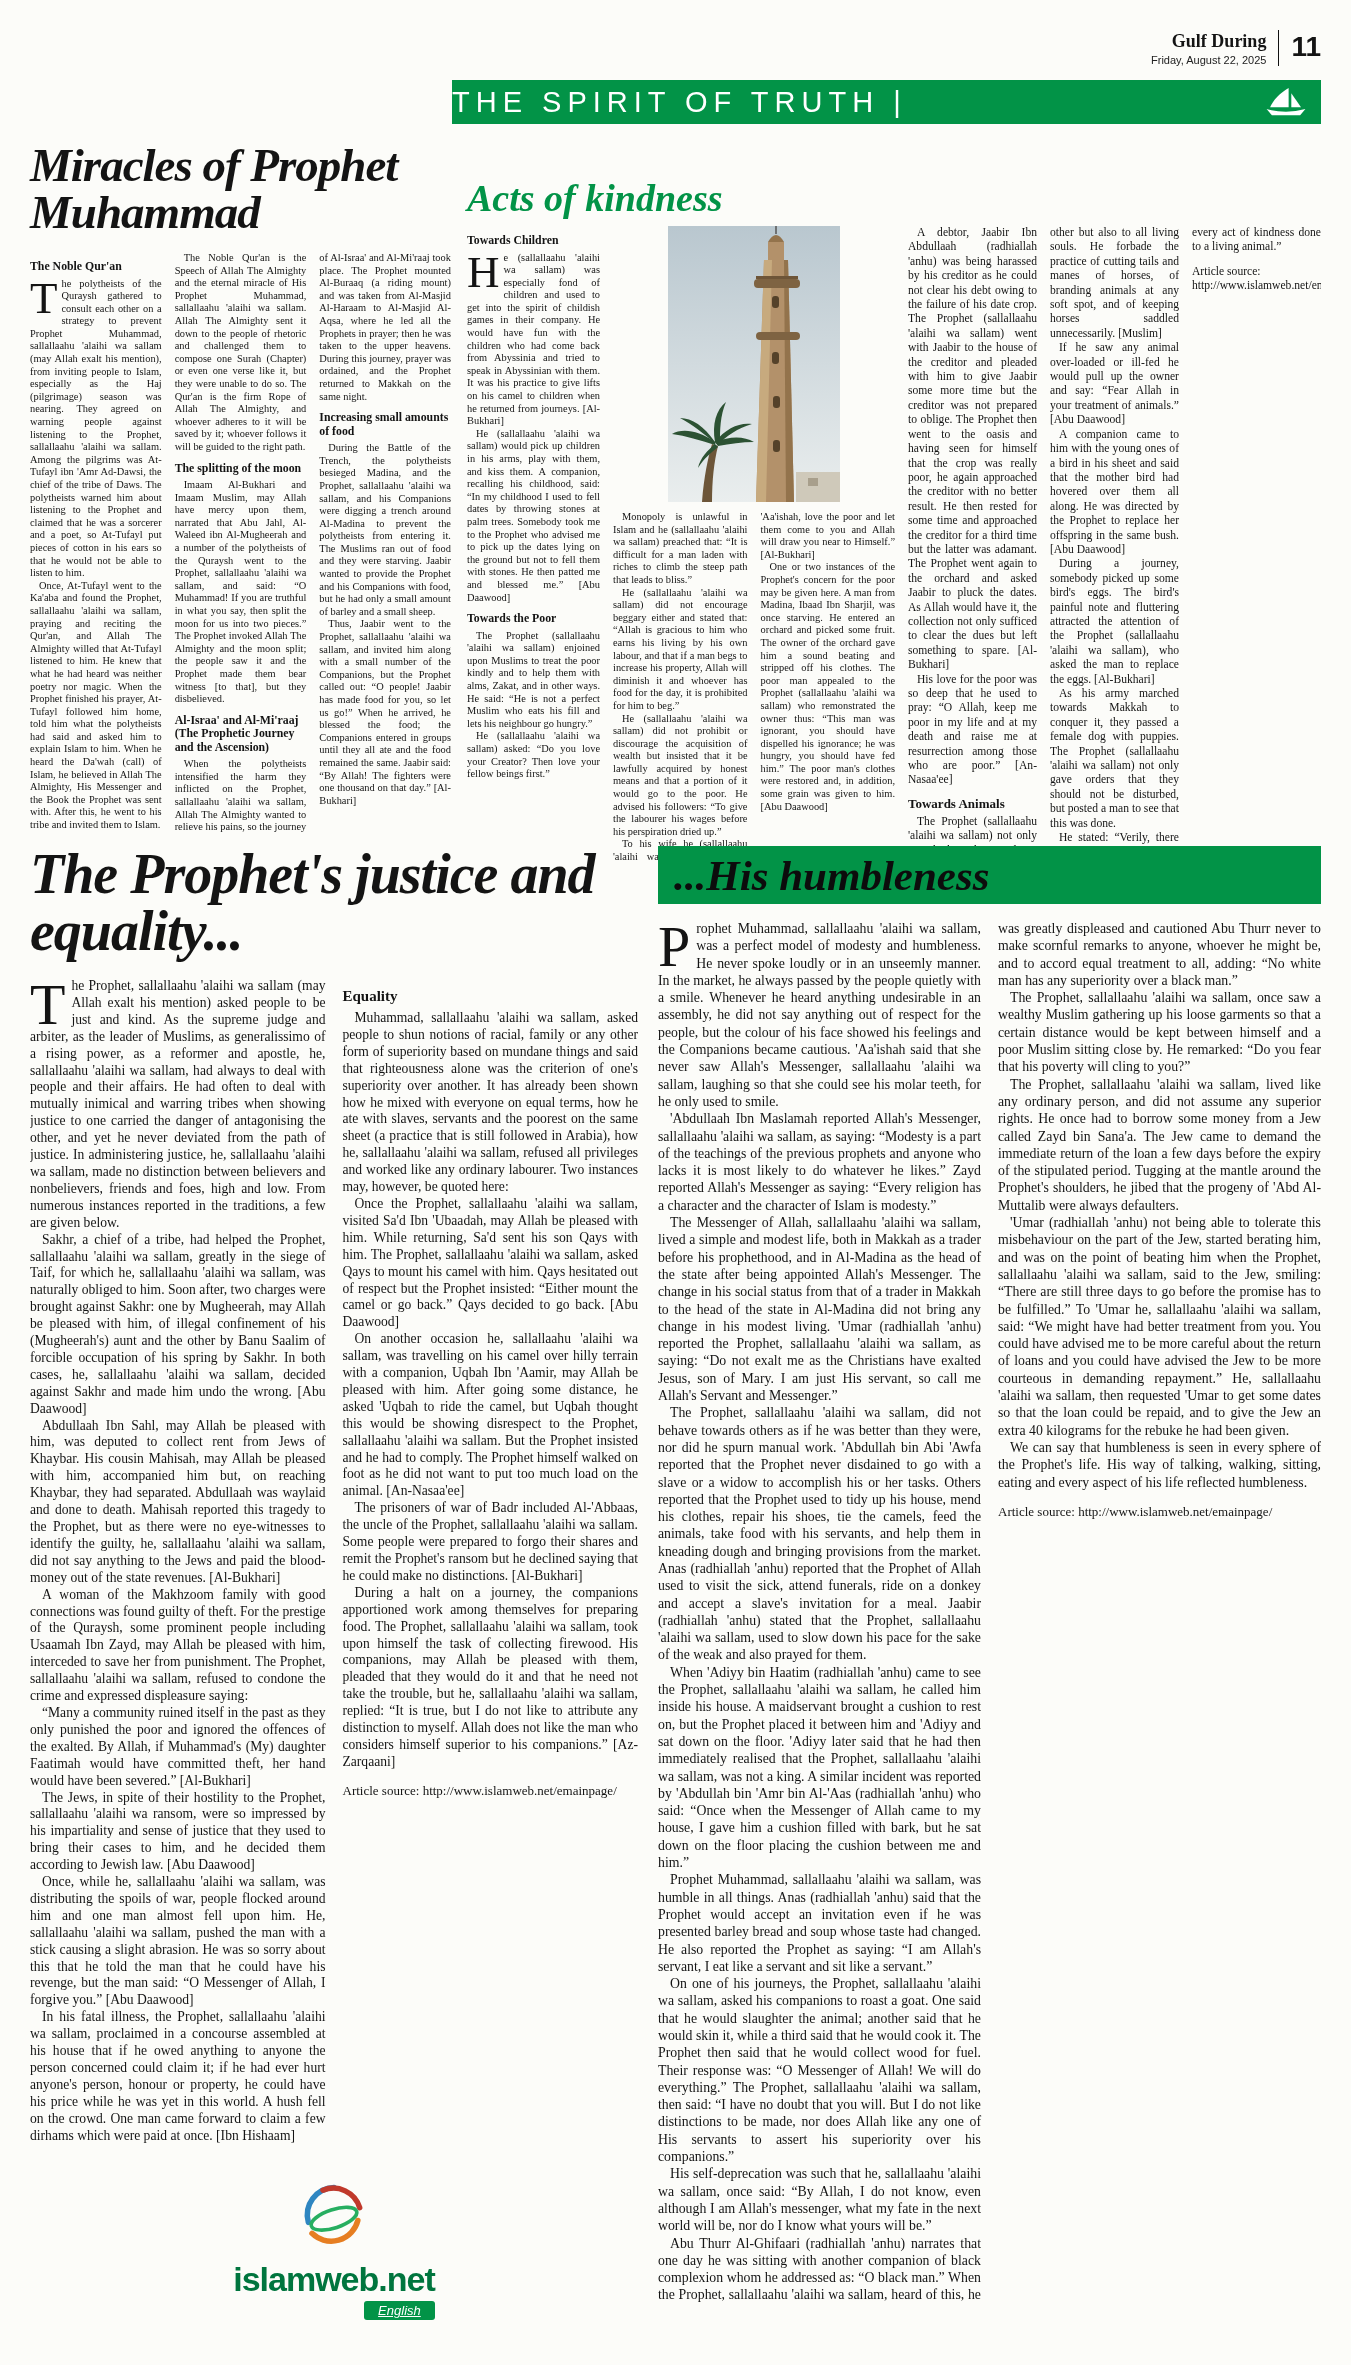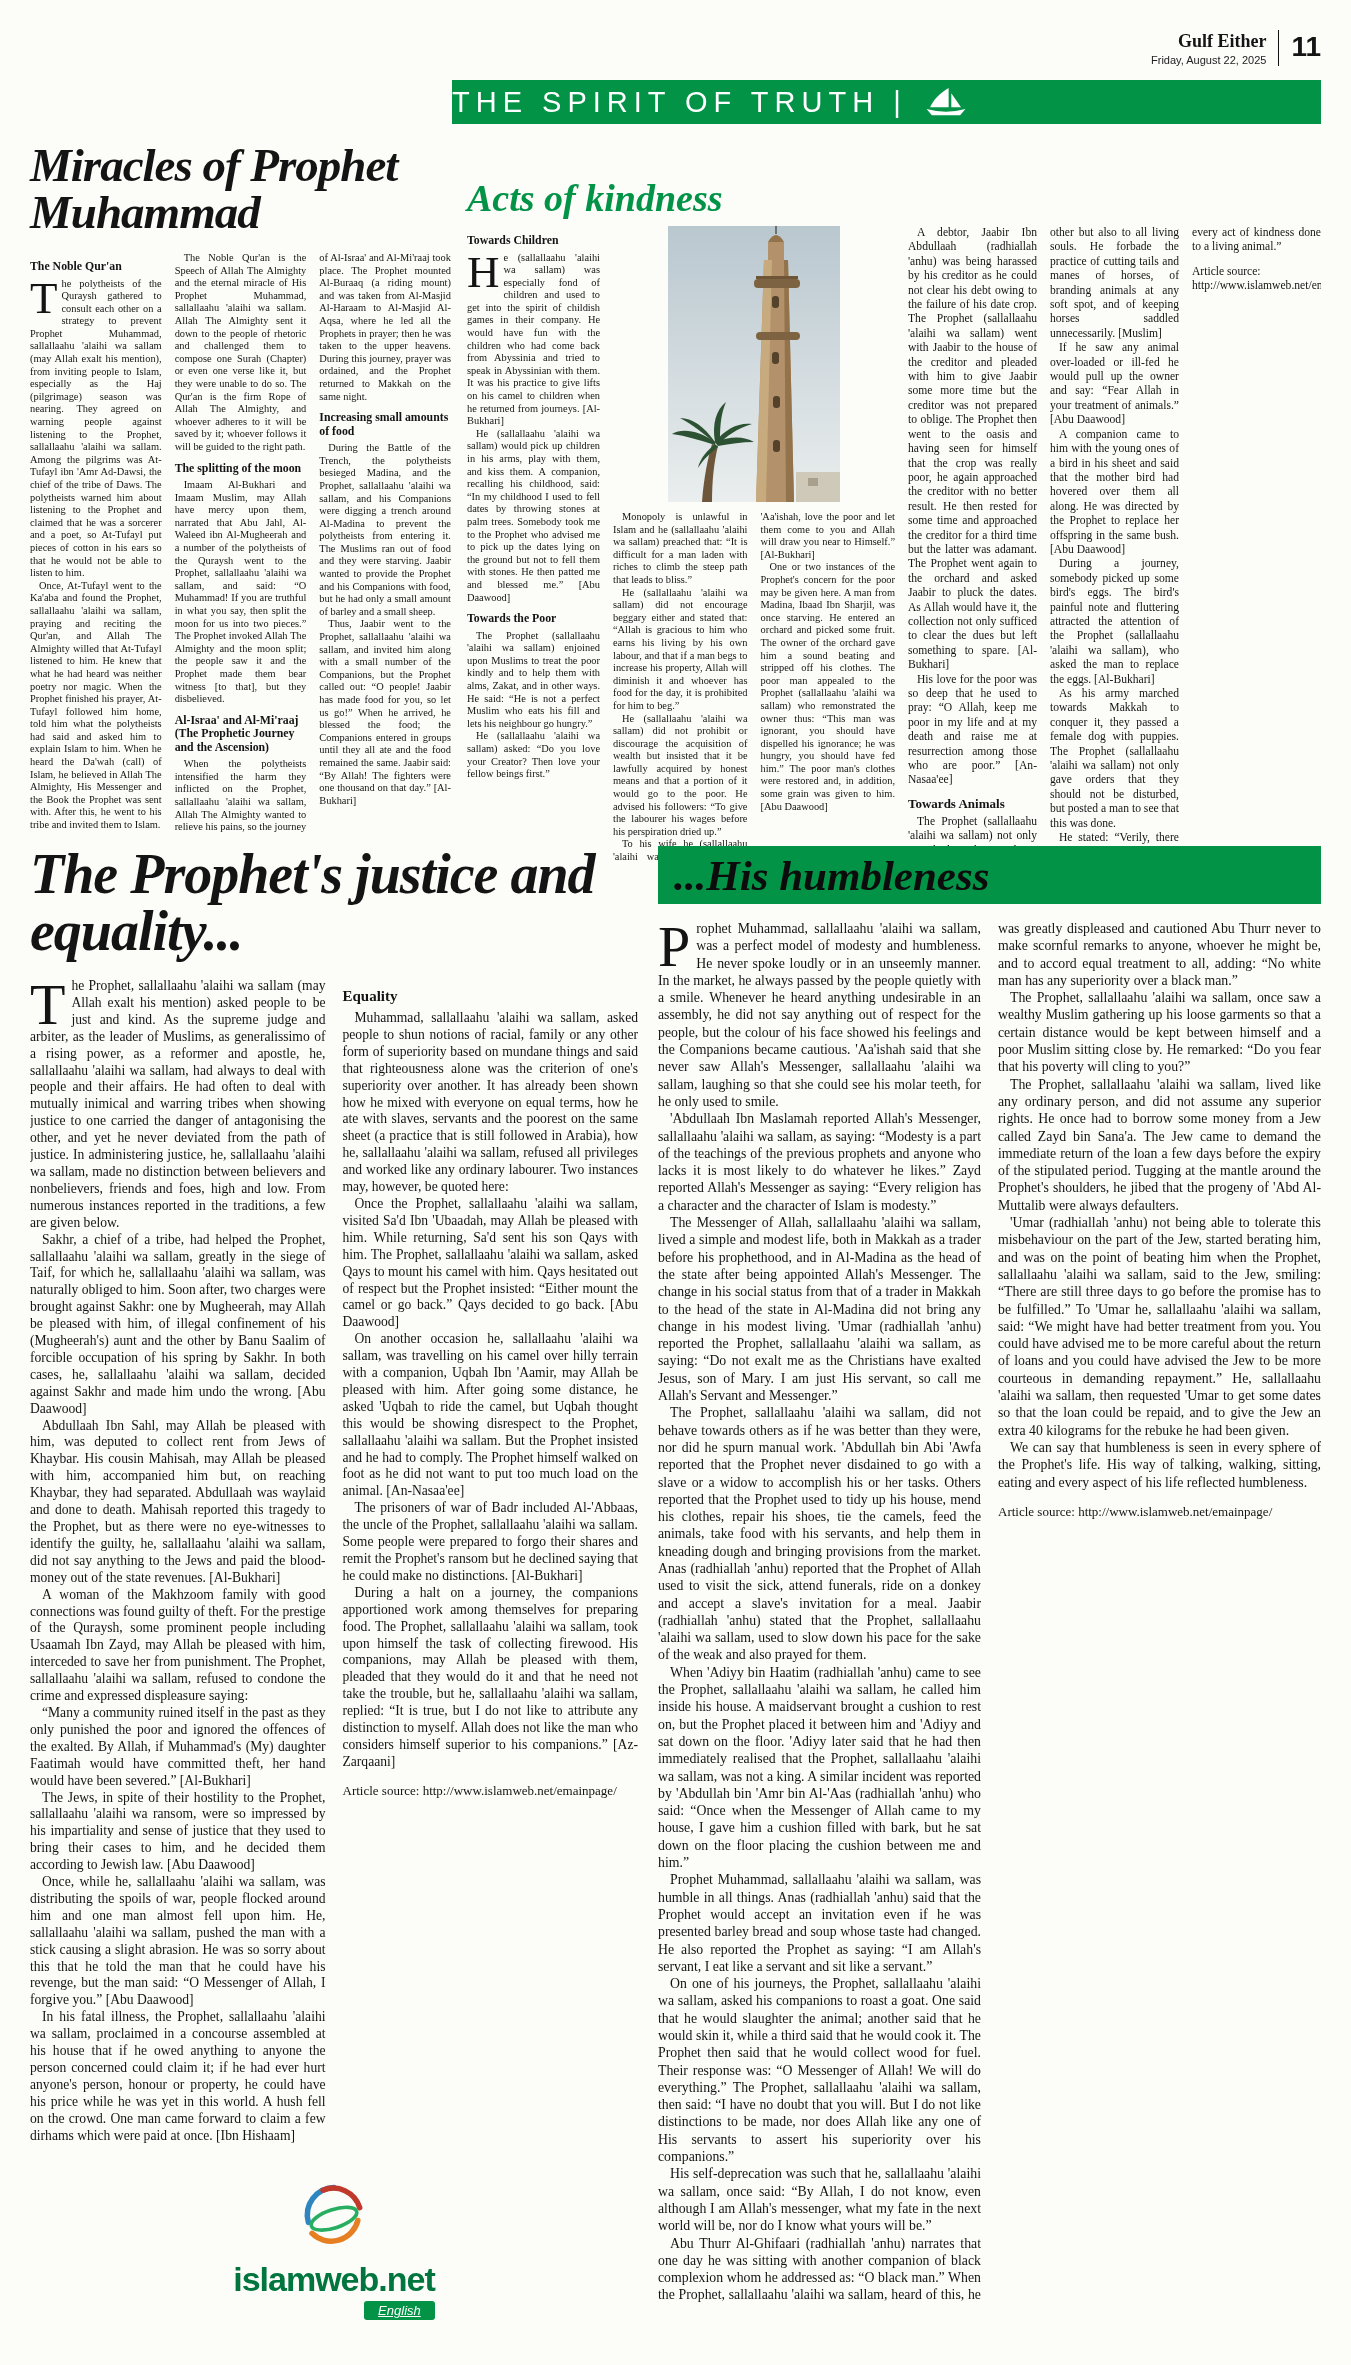--- a/index.html
+++ b/index.html
@@ -10,21 +10,21 @@
 
   
   .hdr{position:absolute;top:30px;right:30px;display:flex;gap:12px;align-items:stretch;}
   .mast{text-align:right;padding-top:2px;}
   .mast-t{font-family:"Liberation Serif",serif;font-weight:bold;font-size:18px;line-height:1;}
   .mast-d{font-family:"Liberation Sans",sans-serif;font-size:11px;margin-top:4px;color:#222;}
   .pnum{font-family:"Liberation Sans",sans-serif;font-weight:bold;font-size:28px;line-height:1.1;
         border-left:1.5px solid #111;padding:2px 0 2px 12px;}
 
   .banner{position:absolute;left:452px;right:30px;top:80px;height:44px;background:var(--green);
-          display:flex;align-items:center;justify-content:flex-start;gap:16px;padding-right:12px;}
+          display:flex;align-items:center;justify-content:space-between;gap:16px;padding-right:12px;}
   .banner-t{color:#fff;font-family:"Liberation Sans",sans-serif;font-size:29px;letter-spacing:6px;font-weight:normal;}
 
   
   .blk{font-size:10.4px;line-height:12.6px;text-align:justify;}
   .t-p{text-indent:9px;}
   .t-h{font-weight:bold;font-size:11.8px;line-height:13.5px;padding:8px 0 4px;text-align:left;text-indent:0;break-after:avoid;}
   .t-src{padding-top:10px;font-size:10.4px;text-align:left;text-indent:0;}
   .dc{float:left;font-size:45px;line-height:36px;padding:2px 4px 0 0;}
   .dc:empty{display:none;}
 
@@ -69,21 +69,21 @@
   .h-cols .t-p{text-indent:12px;}
   .h-cols .t-src{font-size:13px;padding-top:12px;}
 </style>
 </head>
 <body>
 
 <div class="page">
 
   <div class="hdr">
     <div class="mast">
-      <div class="mast-t">Gulf Either</div>
+      <div class="mast-t">Gulf During</div>
       <div class="mast-d">Friday, August 22, 2025</div>
     </div>
     <div class="pnum">11</div>
   </div>
 
   <div class="banner">
     <span class="banner-t">THE SPIRIT OF TRUTH  |</span>
     <svg width="46" height="30" viewBox="0 0 50 34">
       <path d="M28 1 C 18 7, 10 15, 7 23 L 28 23 Z" fill="#ffffff"></path>
       <path d="M31 7 L 31 23 L 42 23 Z" fill="#ffffff"></path>

